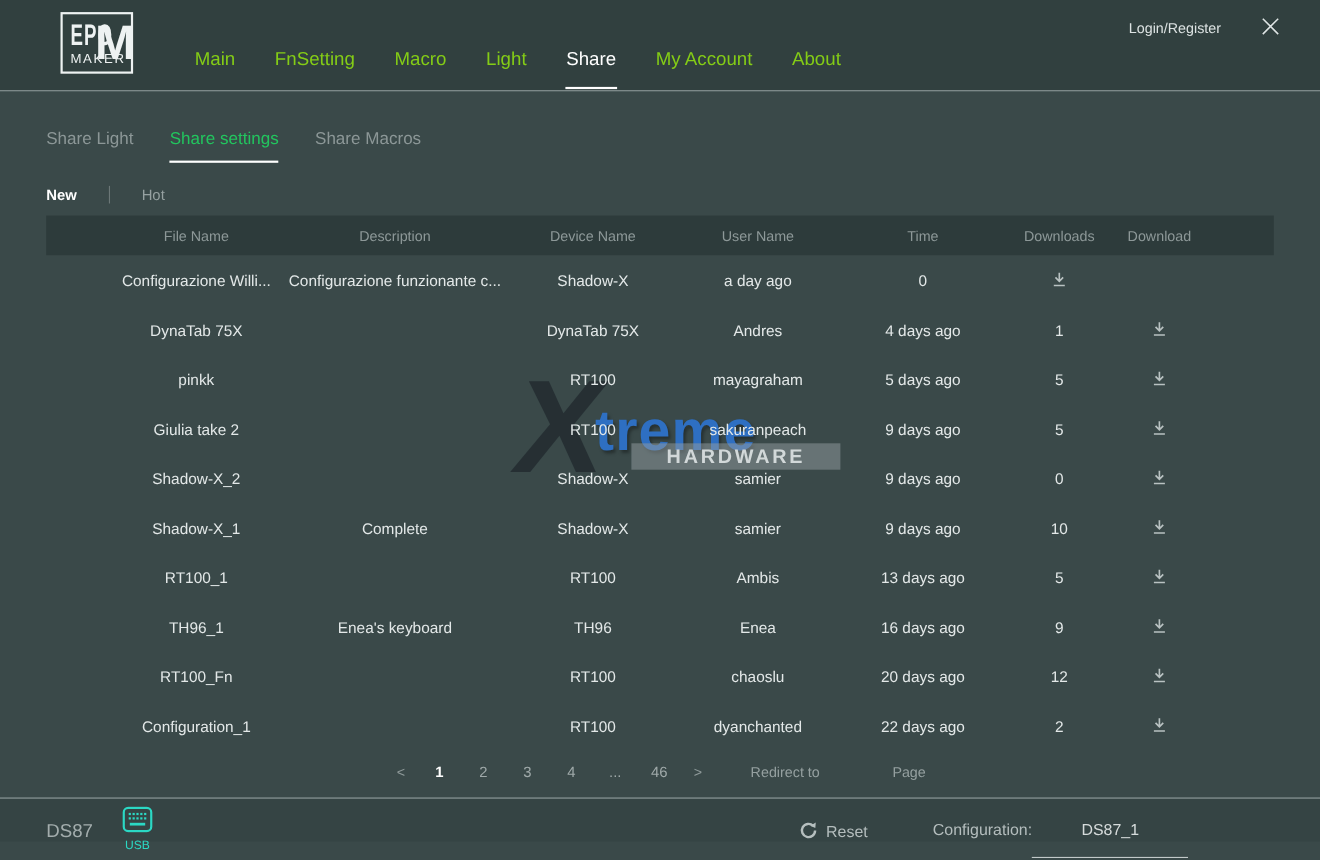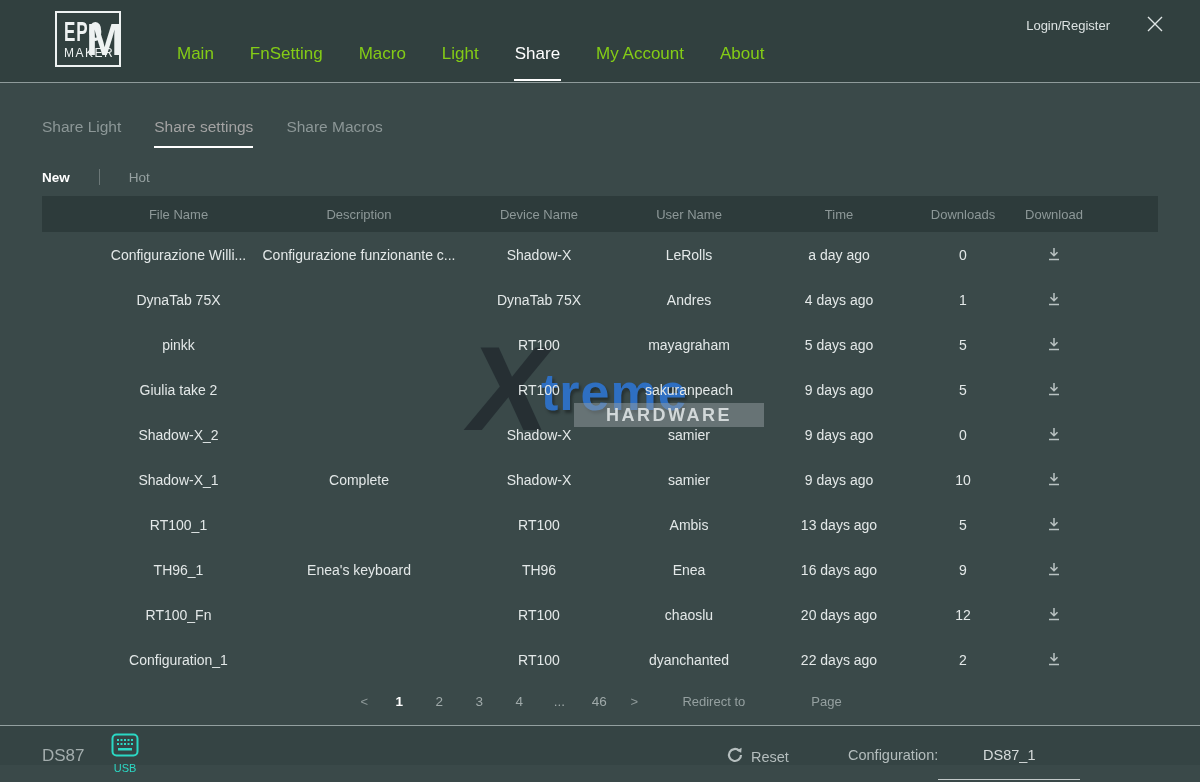--- a/index.html
+++ b/index.html
@@ -24,21 +24,21 @@
   .nav { position:absolute; left:177px; top:44px; display:flex; gap:36px; }
   .nav-item { position:relative; font-size:17px; font-weight:300; color:#84cc16; cursor:pointer; white-space:nowrap; }
   .nav-item.active { color:#ffffff; }
   .nav-item.active::after { content:""; position:absolute; left:-1px; right:-1px; bottom:-17px; height:2px; background:#ffffff; }
   .login { position:absolute; right:90px; top:18px; font-size:13px; color:#dce2e2; cursor:pointer; }
   .close-btn { position:absolute; right:36px; top:15px; width:18px; height:18px; cursor:pointer; }
 
   
   .subtabs { position:absolute; left:42px; top:118px; display:flex; gap:33px; z-index:2; }
   .subtab { position:relative; font-size:15.5px; font-weight:300; color:#8c9797; cursor:pointer; white-space:nowrap; }
-  .subtab.active { color:#a3a3a3;text-align:right; }
+  .subtab.active { color:#22c55e;text-align:right; }
   .subtab.active::after { content:""; position:absolute; left:0; right:0; bottom:-12px; height:2px; background:#ffffff; }
 
   
   .filterbar { position:absolute; left:42px; top:169px; display:flex; align-items:flex-end; z-index:2; }
   .filter-new { font-size:13.5px; font-weight:700; color:#ffffff; cursor:pointer; }
   .filter-div { width:1px; height:16px; background:#6b7777; margin:0 29px; }
   .filter-hot { font-size:13.5px; color:#96a1a1; cursor:pointer; }
 
   
   .thead {
@@ -143,21 +143,20 @@
         <div class="cell c-downloads">Downloads</div>
         <div class="cell c-download">Download</div>
       </div>
   </div>
 
   <div class="tbody">
   <div class="trow grid-row">
     <div class="cell c-file">Configurazione Willi...</div>
     <div class="cell c-desc">Configurazione funzionante c...</div>
     <div class="cell c-device">Shadow-X</div>
-    <div class="cell c-user">LeRolls</div>
     <div class="cell c-time">a day ago</div>
     <div class="cell c-downloads">0</div>
     <div class="cell c-download">
       <span class="dl-btn">
         <svg width="16" height="15" viewBox="0 0 16 15">
           <path d="M8 1 L8 8.5 M4.5 5.2 L8 8.7 L11.5 5.2 M3 12.5 L13 12.5" fill="none" stroke="#b9c2c2" stroke-width="1.5"></path>
         </svg>
       </span>
     </div>
   </div>

